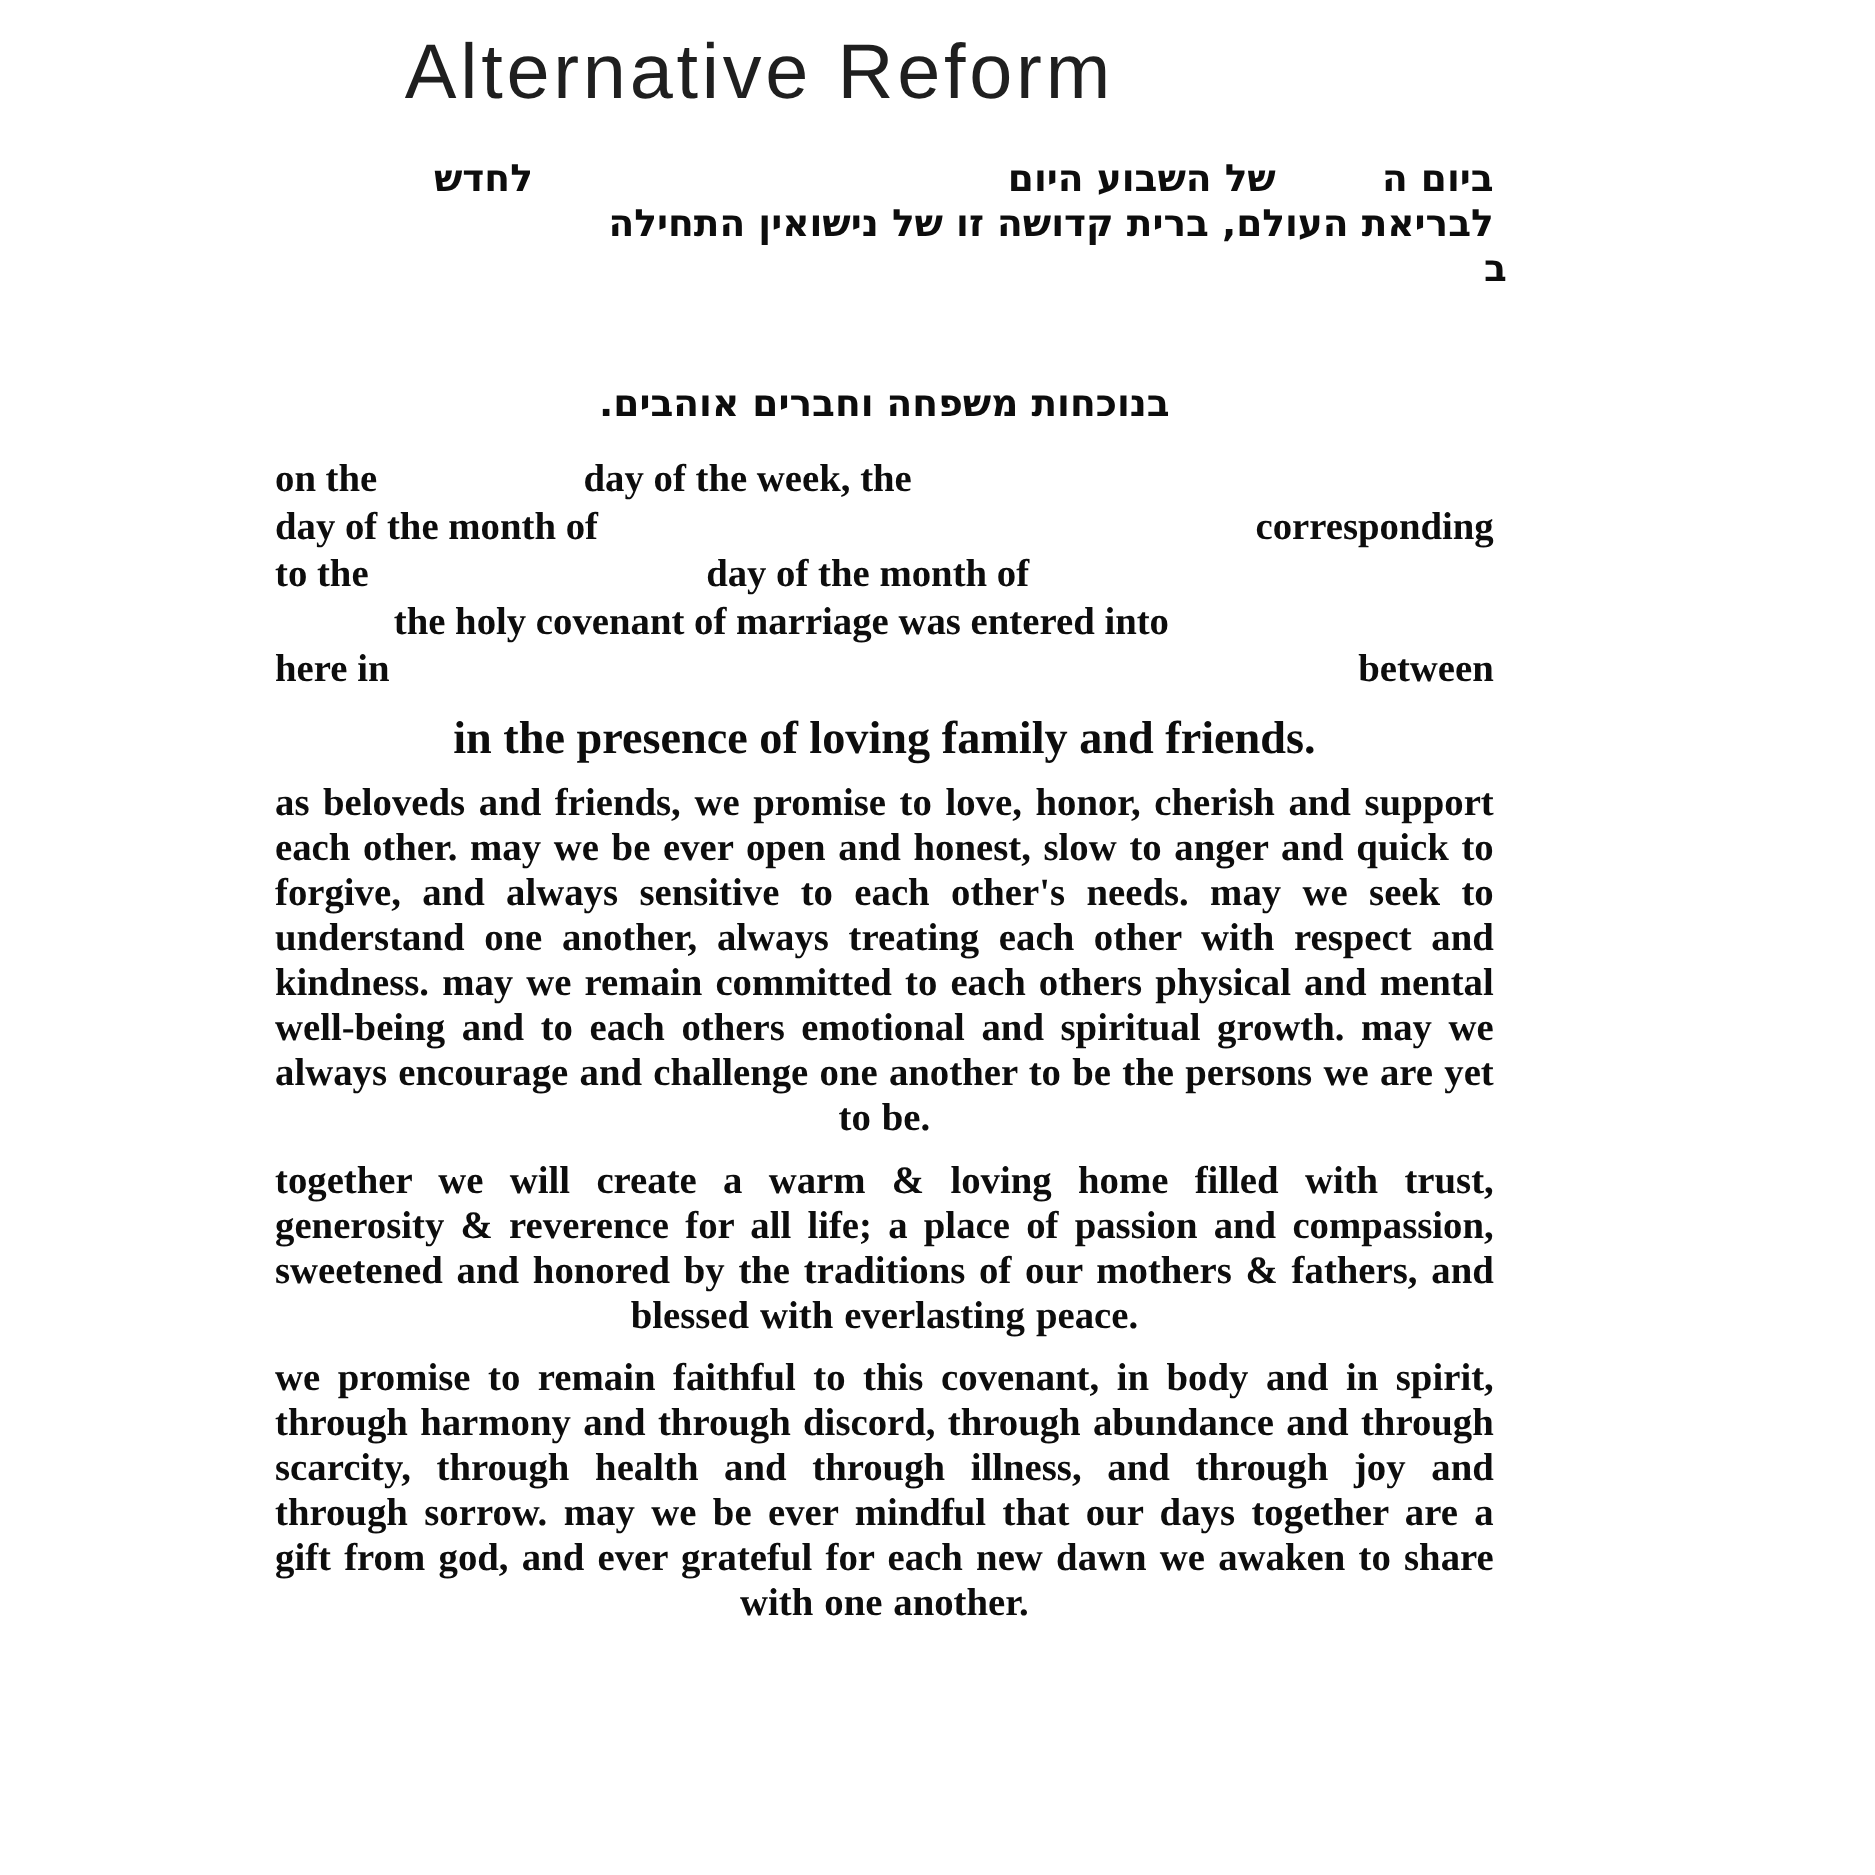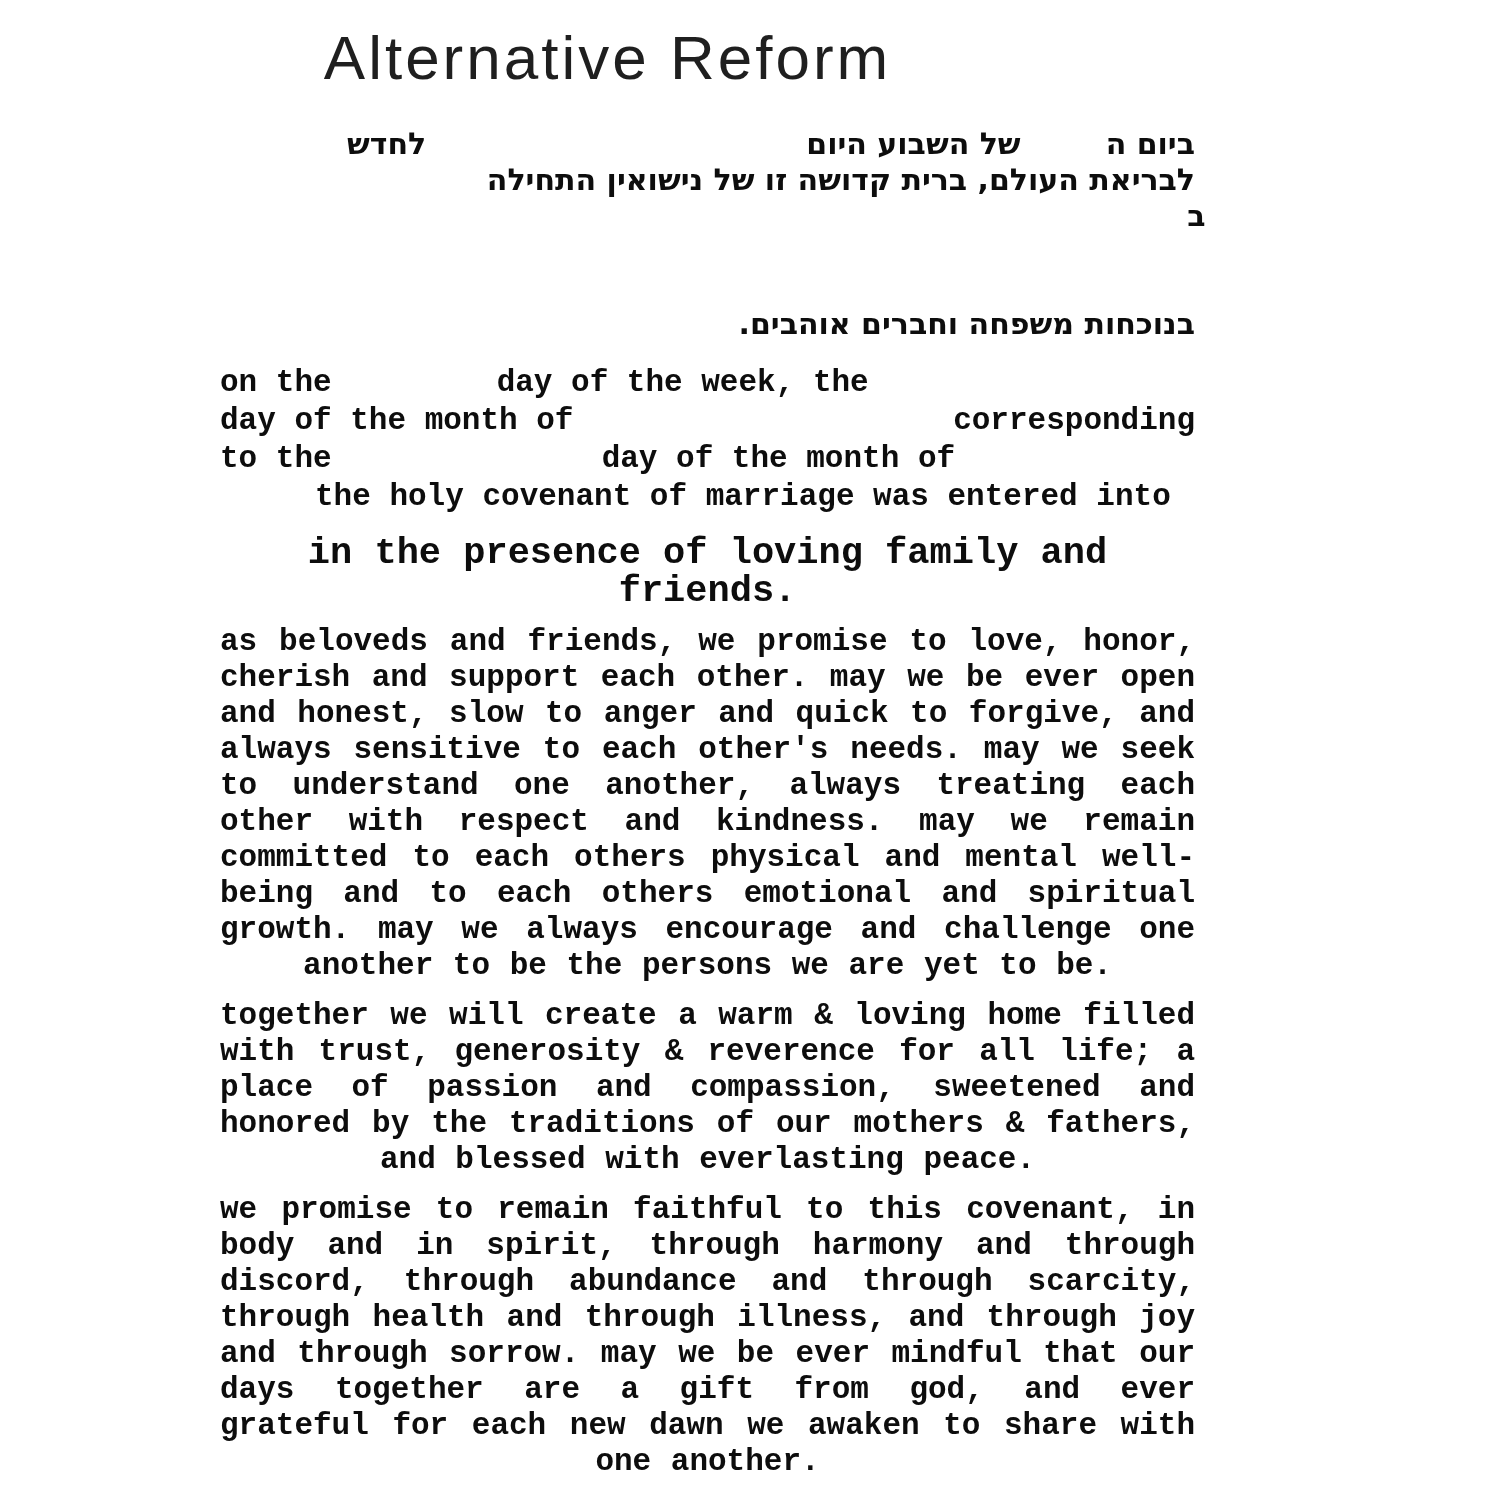--- a/index.html
+++ b/index.html
@@ -13,24 +13,24 @@
     margin:0;padding-top:22px;color:#1f1f1f;
   }
   .content{width:975px;margin-left:220px;}
   
   .hebrew-block{
     direction:rtl;text-align:right;
     font-family:"DejaVu Sans",sans-serif;font-weight:700;
     font-size:30px;line-height:36px;margin-top:33px;
   }
   .hebrew-line{white-space:nowrap;}
-  .hebrew-line.center{}
+  .hebrew-line.center{text-align:center;}
   .gap{display:inline-block;height:2px;vertical-align:baseline;}
   
-  .english{font-family:Liberation Mono, monospace;font-weight:700;}
+  .english{font-family:Liberation Serif, serif;font-weight:700;}
   .fillin-block{margin-top:22px;font-size:31px;line-height:38px;}
   .fillin-line{display:flex;align-items:baseline;}
   .fillin-line.between{justify-content:space-between;}
   .fillin-line .seg{white-space:nowrap;}
   .fillin-line .gap{flex:0 0 auto;}
   .presence{
     text-align:center;margin-top:18px;font-size:37px;line-height:38px;
   }
   .paras{margin-top:3px;}
   .vow-para{
@@ -66,20 +66,24 @@
         </div>
         <div class="fillin-line">
           <span class="seg">to the</span>
           <span class="gap" style="width: 270px;"></span>
           <span class="seg">day of the month of</span>
         </div>
         <div class="fillin-line">
           <span class="gap" style="width: 95px;"></span>
           <span class="seg">the holy covenant of marriage was entered into</span>
         </div>
+        <div class="fillin-line between">
+          <span class="seg">here in</span>
+          <span class="seg">between</span>
+        </div>
       </div>
 
     <div class="presence english">in the presence of loving family and friends.</div>
 
     <div class="paras" id="paragraphs">
         <p class="vow-para english">as beloveds and friends, we promise to love, honor, cherish and support each other. may we be ever open and honest, slow to anger and quick to forgive, and always sensitive to each other's needs. may we seek to understand one another, always treating each other with respect and kindness. may we remain committed to each others physical and mental well-being and to each others emotional and spiritual growth. may we always encourage and challenge one another to be the persons we are yet to be.</p>
         <p class="vow-para english">together we will create a warm &amp; loving home filled with trust, generosity &amp; reverence for all life; a place of passion and compassion, sweetened and honored by the traditions of our mothers &amp; fathers, and blessed with everlasting peace.</p>
         <p class="vow-para english">we promise to remain faithful to this covenant, in body and in spirit, through harmony and through discord, through abundance and through scarcity, through health and through illness, and through joy and through sorrow. may we be ever mindful that our days together are a gift from god, and ever grateful for each new dawn we awaken to share with one another.</p>
       </div>
 

